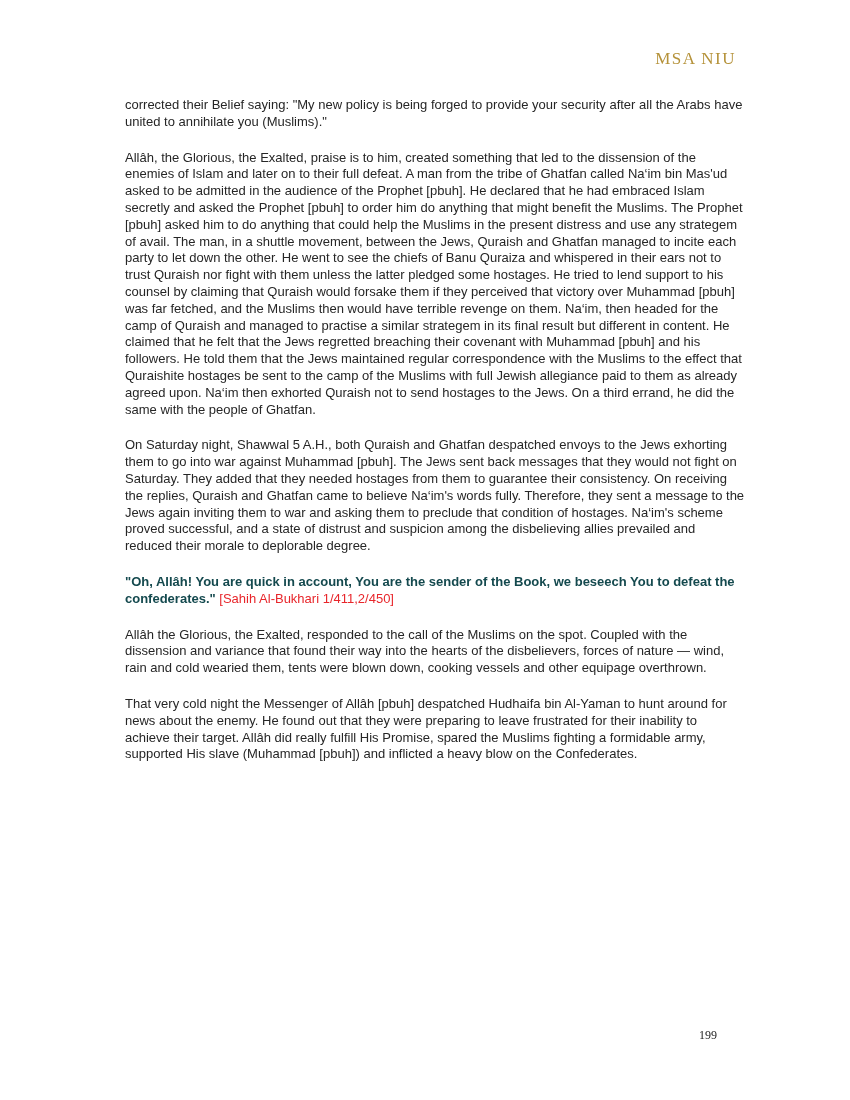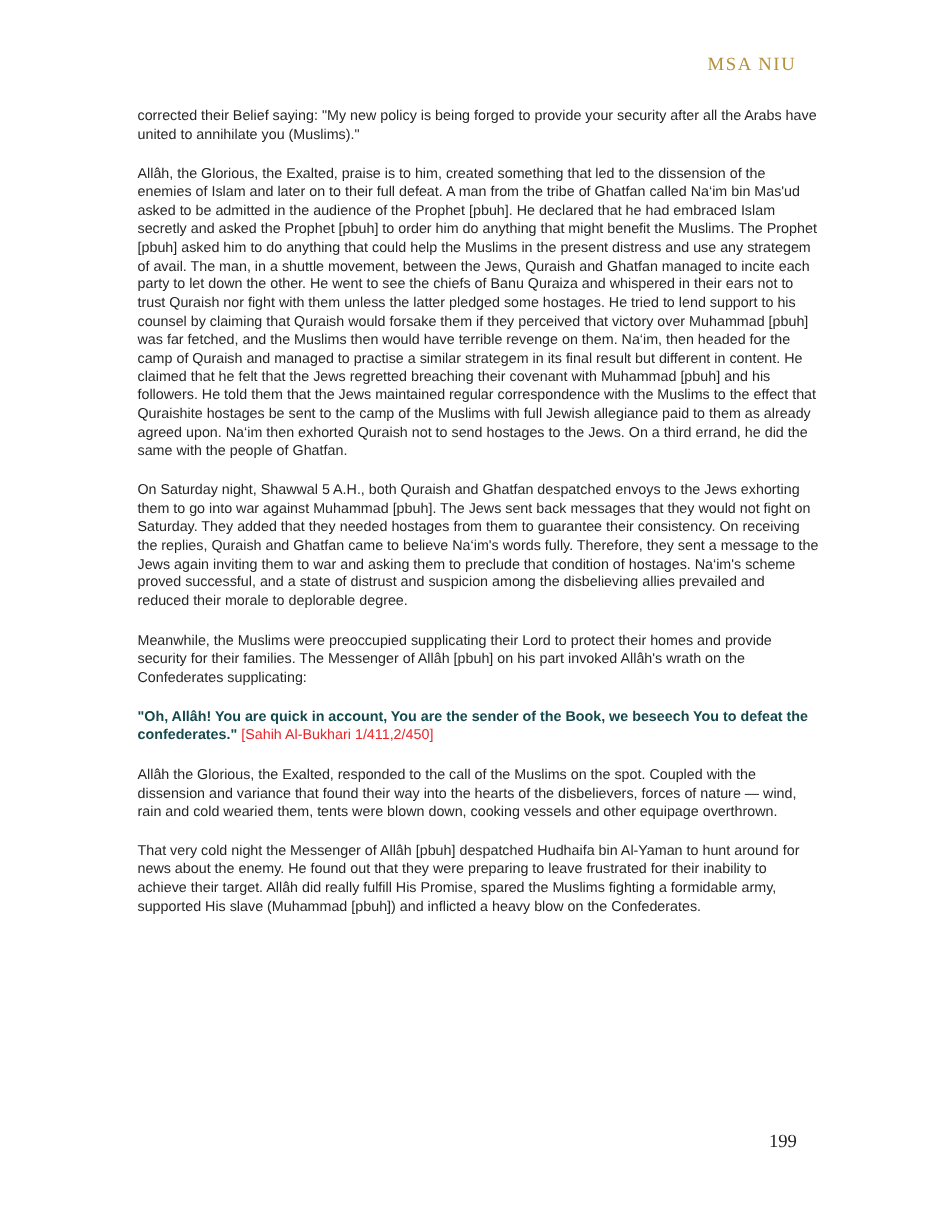--- a/index.html
+++ b/index.html
@@ -11,21 +11,21 @@
     position: relative;
     width: 850px;
     height: 1100px;
     background: #ffffff;
     font-family: "Liberation Sans", sans-serif;
     overflow: hidden;
   }
   .page-header {
     position: absolute;
     top: 49px;
-    right: 126px;
+    right: 114px;
     font-family: "Liberation Serif", serif;
     font-size: 17px;
     letter-spacing: 1.5px;
     color: var(--header-gold, #b5923a);
   }
   .content {
     position: absolute;
     left: 125px;
     top: 97px;
     width: 620px;
@@ -42,40 +42,39 @@
     color: var(--quote-teal, #14494e);
   }
   .quote-paragraph .quote-citation {
     color: var(--citation-red, #e8262b);
   }
   .page-number {
     position: absolute;
     left: 699px;
     top: 1028px;
     font-family: "Liberation Serif", serif;
-    font-size: 17px;
+    font-size: 12px;
     color: #1d1d1d;
   }
 </style>
 </head>
 <body>
 
 <div class="page">
 
   <div class="page-header">MSA NIU</div>
 
   <div class="content">
 
     <p>corrected their Belief saying: "My new policy is being forged to provide your security after all the Arabs have united to annihilate you (Muslims)."</p>
 
     <p>Allâh, the Glorious, the Exalted, praise is to him, created something that led to the dissension of the enemies of Islam and later on to their full defeat. A man from the tribe of Ghatfan called Na‘im bin Mas'ud asked to be admitted in the audience of the Prophet [pbuh]. He declared that he had embraced Islam secretly and asked the Prophet [pbuh] to order him do anything that might benefit the Muslims. The Prophet [pbuh] asked him to do anything that could help the Muslims in the present distress and use any strategem of avail. The man, in a shuttle movement, between the Jews, Quraish and Ghatfan managed to incite each party to let down the other. He went to see the chiefs of Banu Quraiza and whispered in their ears not to trust Quraish nor fight with them unless the latter pledged some hostages. He tried to lend support to his counsel by claiming that Quraish would forsake them if they perceived that victory over Muhammad [pbuh] was far fetched, and the Muslims then would have terrible revenge on them. Na‘im, then headed for the camp of Quraish and managed to practise a similar strategem in its final result but different in content. He claimed that he felt that the Jews regretted breaching their covenant with Muhammad [pbuh] and his followers. He told them that the Jews maintained regular correspondence with the Muslims to the effect that Quraishite hostages be sent to the camp of the Muslims with full Jewish allegiance paid to them as already agreed upon. Na‘im then exhorted Quraish not to send hostages to the Jews. On a third errand, he did the same with the people of Ghatfan.</p>
 
     <p>On Saturday night, Shawwal 5 A.H., both Quraish and Ghatfan despatched envoys to the Jews exhorting them to go into war against Muhammad [pbuh]. The Jews sent back messages that they would not fight on Saturday. They added that they needed hostages from them to guarantee their consistency. On receiving the replies, Quraish and Ghatfan came to believe Na‘im's words fully. Therefore, they sent a message to the Jews again inviting them to war and asking them to preclude that condition of hostages. Na‘im's scheme proved successful, and a state of distrust and suspicion among the disbelieving allies prevailed and reduced their morale to deplorable degree.</p>
 
-    <p>Meanwhile, the Muslims were preoccupied supplicating their Lord to protect their homes and provide security for their families. The Messenger of Allâh [pbuh] on his part invoked Allâh's wrath on the Confederates supplicating:</p>
 
     <p class="quote-paragraph">
       <span class="quote-text">"Oh, Allâh! You are quick in account, You are the sender of the Book, we beseech You to defeat the confederates."</span>
       <span class="quote-citation">[Sahih Al-Bukhari 1/411,2/450]</span>
     </p>
 
     <p>Allâh the Glorious, the Exalted, responded to the call of the Muslims on the spot. Coupled with the dissension and variance that found their way into the hearts of the disbelievers, forces of nature — wind, rain and cold wearied them, tents were blown down, cooking vessels and other equipage overthrown.</p>
 
     <p>That very cold night the Messenger of Allâh [pbuh] despatched Hudhaifa bin Al-Yaman to hunt around for news about the enemy. He found out that they were preparing to leave frustrated for their inability to achieve their target. Allâh did really fulfill His Promise, spared the Muslims fighting a formidable army, supported His slave (Muhammad [pbuh]) and inflicted a heavy blow on the Confederates.</p>
 

